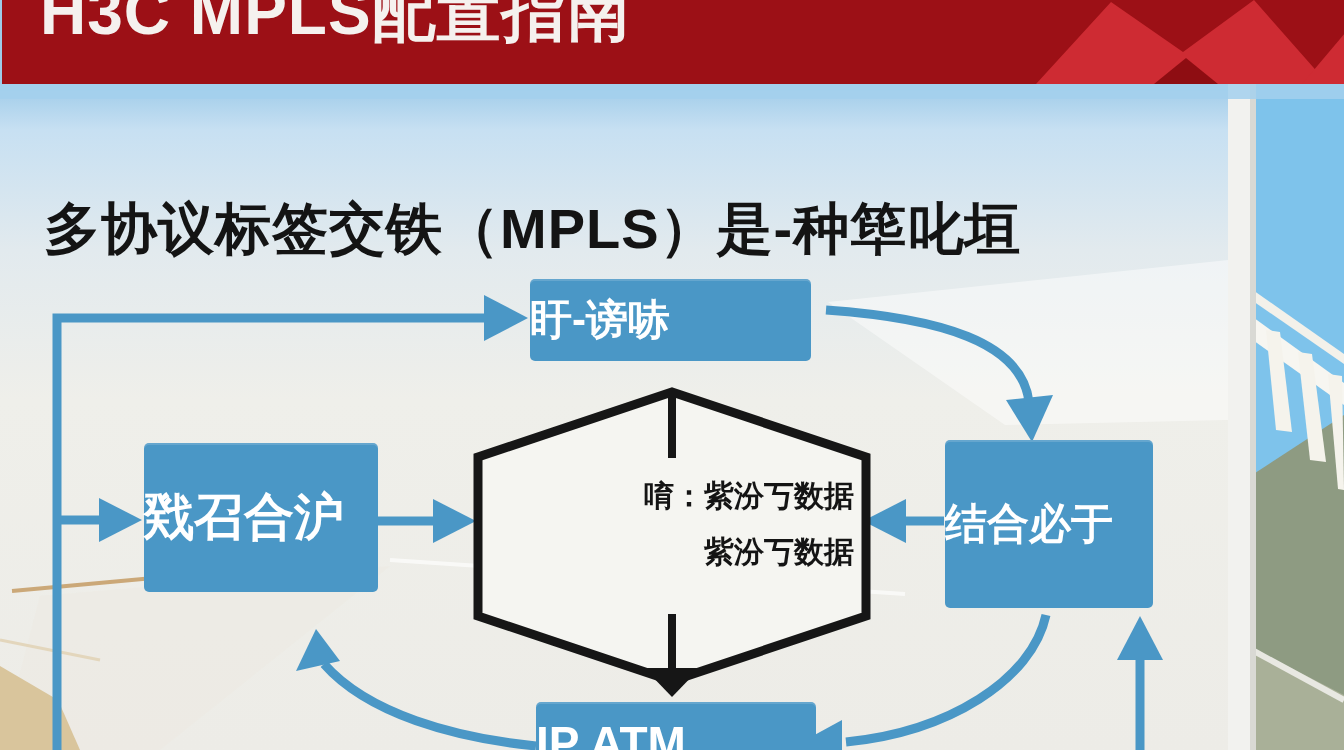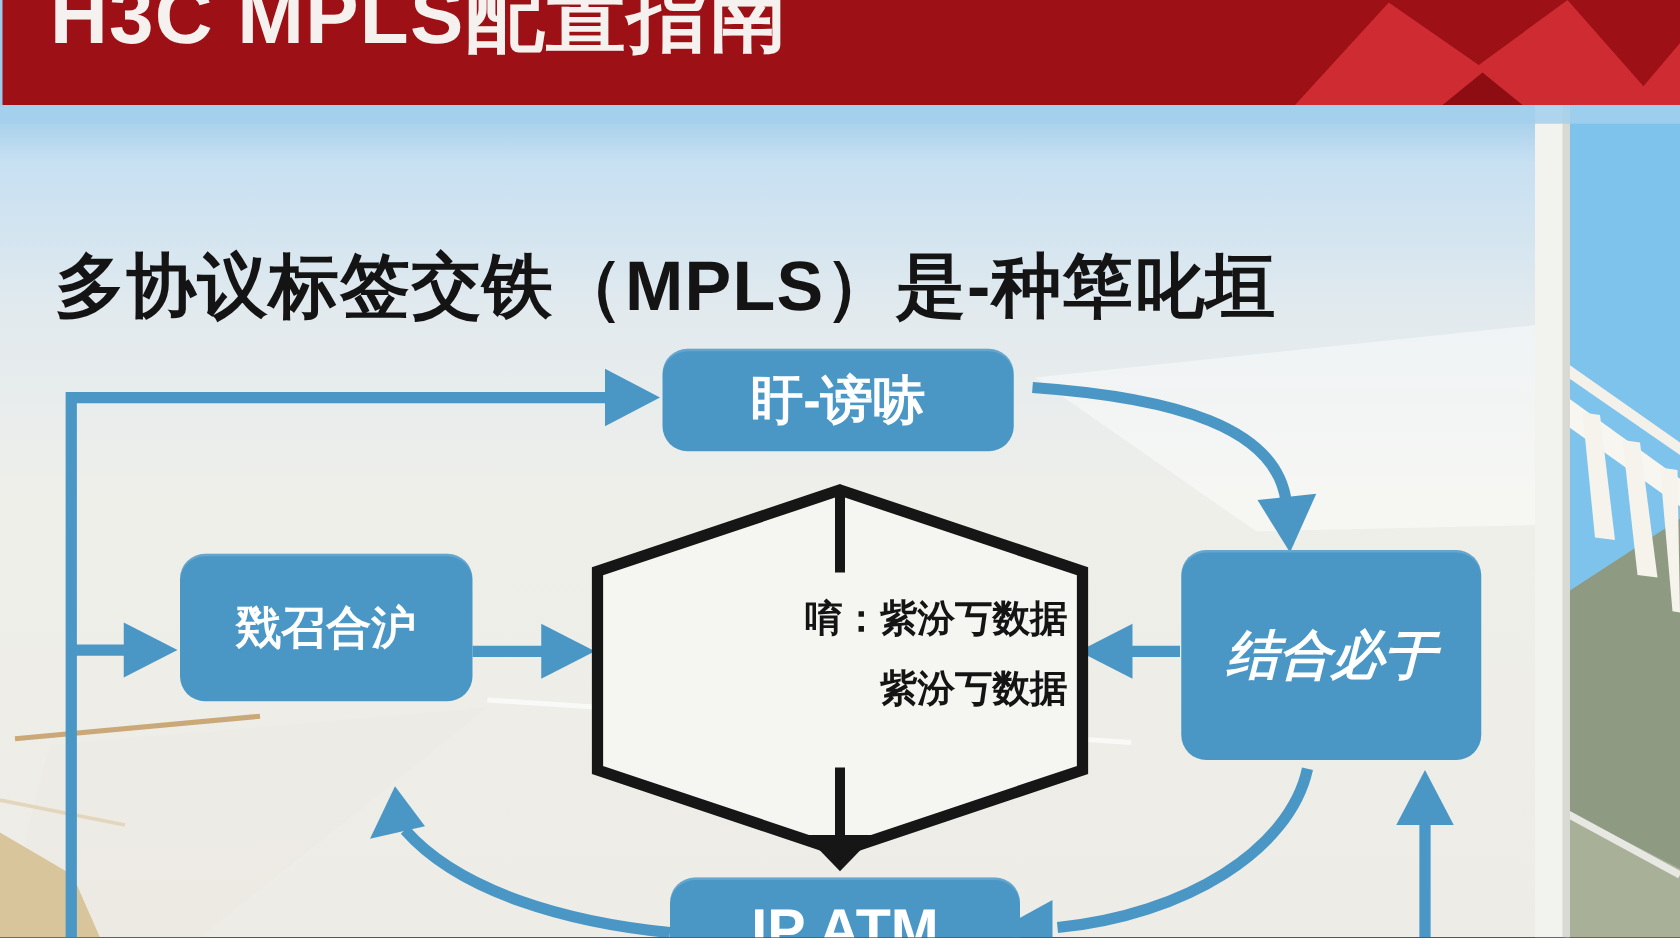--- a/index.html
+++ b/index.html
@@ -14,28 +14,28 @@
   .logo{position:absolute;top:0;right:0;width:330px;height:84px;}
   .blue-strip{position:absolute;top:84px;left:0;width:100%;height:15px;background:#A3D0ED;opacity:.85;z-index:1;}
   
   .bg-art{position:absolute;top:0;left:0;z-index:0;}
   
   .section-title{position:absolute;left:48px;top:106px;font-size:52px;font-weight:bold;color:#A80F16;z-index:4;letter-spacing:1px;}
   .intro-line{position:absolute;left:44px;top:192px;font-size:56px;font-weight:bold;color:#141414;z-index:4;letter-spacing:1px;white-space:nowrap;}
   
   .diagram-svg{position:absolute;top:0;left:0;z-index:2;}
   .node{
-    position:absolute;z-index:3;background:#4A97C6;border-radius:20px;
-    display:flex;align-items:center;justify-content:center;
+    position:absolute;z-index:3;background:#4A97C6;border-radius:5px;
+    display:flex;align-items:center;
     color:#FFFFFF;font-weight:bold;text-align:center;
     box-shadow:inset 0 2px 0 rgba(255,255,255,.15);
   }
   .node-top{left:530px;top:279px;width:281px;height:82px;font-size:42px;}
-  .node-left{left:144px;top:443px;width:234px;height:118px;font-size:36px;}
-  .node-right{left:945px;top:440px;width:240px;height:168px;font-size:42px;font-style:italic;}
+  .node-left{left:144px;top:443px;width:234px;height:149px;font-size:50px;}
+  .node-right{left:945px;top:440px;width:208px;height:168px;font-size:42px;}
   .node-bottom{left:536px;top:702px;width:280px;height:92px;font-size:46px;align-items:flex-start;padding-top:14px;box-sizing:border-box;}
   .hex-text{
     position:absolute;left:492px;top:468px;width:362px;z-index:3;
     font-size:30px;line-height:56px;font-weight:bold;color:#141414;text-align:right;
   }
 </style>
 </head>
 <body>
 
 <div class="screen">

